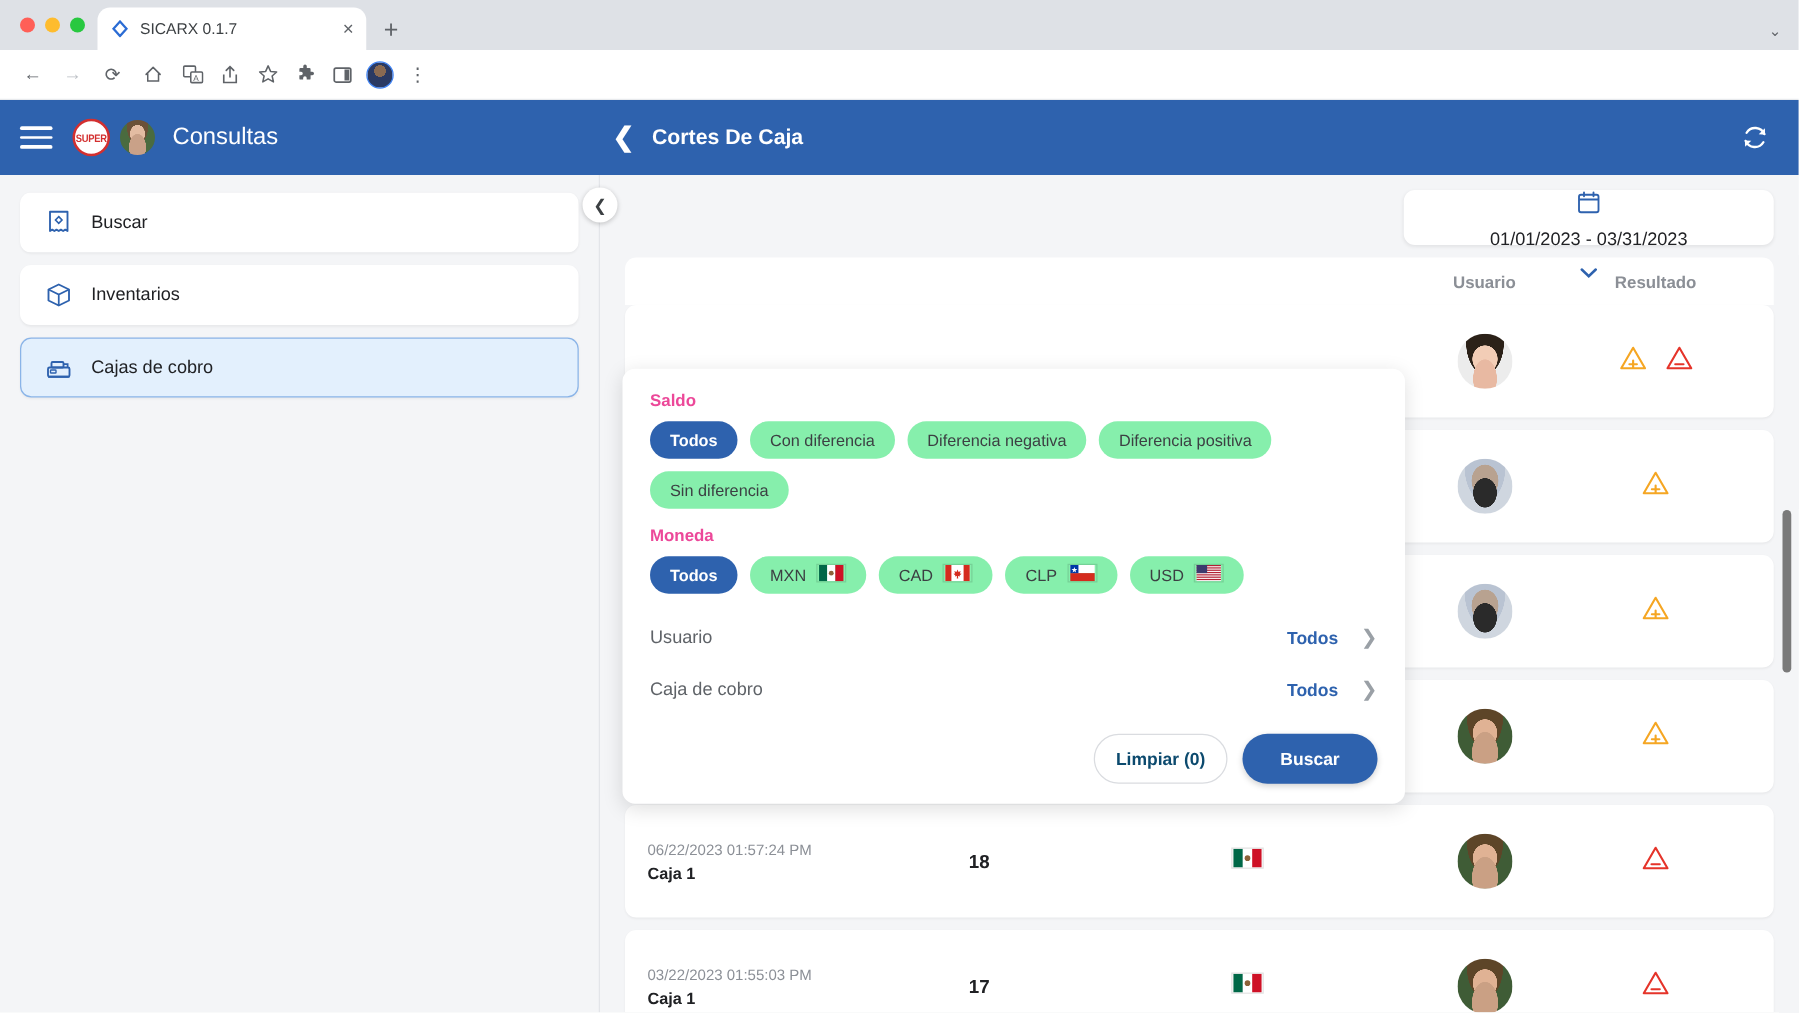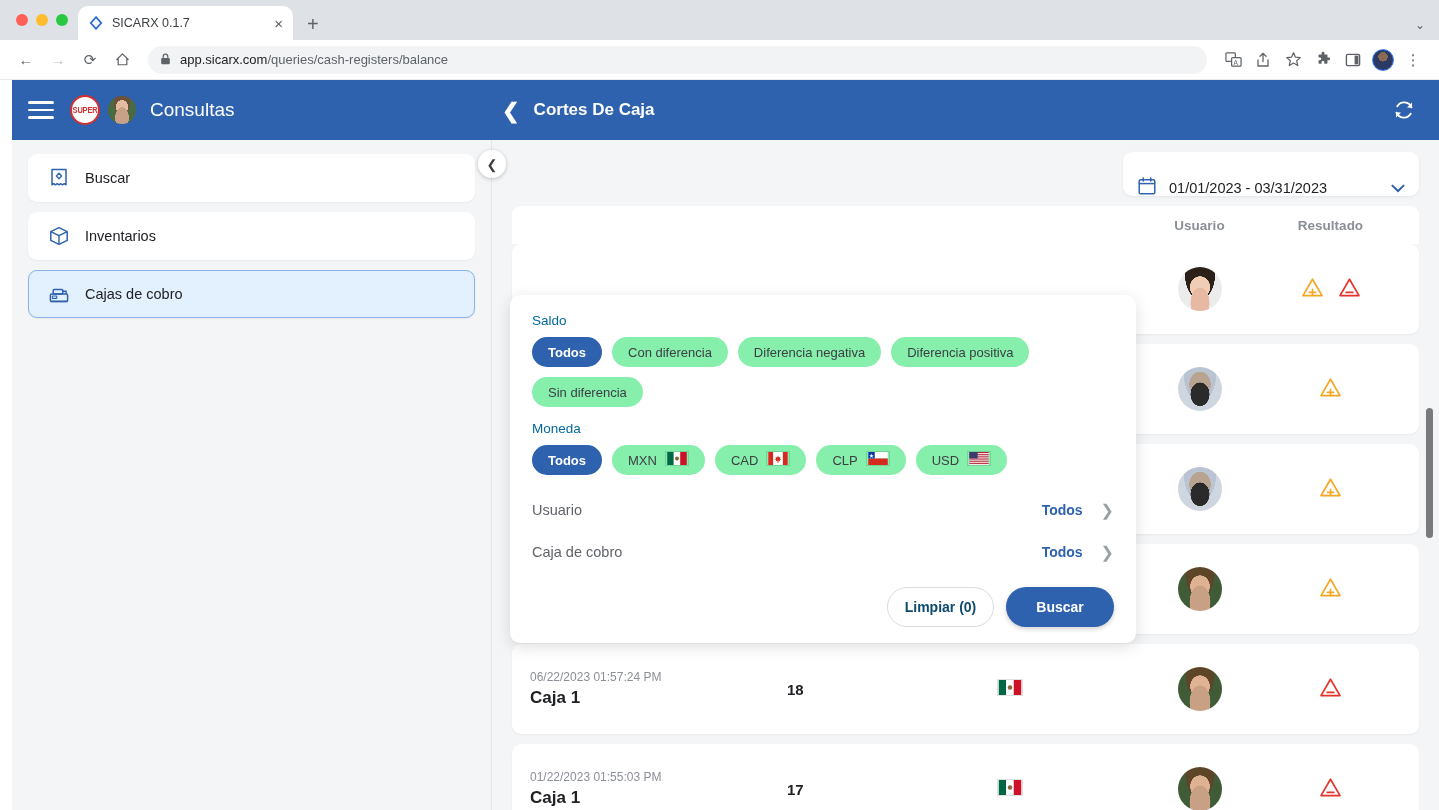--- a/index.html
+++ b/index.html
@@ -49,21 +49,21 @@
   .url { font-size: 13px; color: #202124; white-space: nowrap; }
   .url .dim { color: #5f6368; }
   .tb-right { display: flex; align-items: center; gap: 2px; }
   .profile-pic {
     width: 22px; height: 22px; border-radius: 50%;
     background: radial-gradient(circle at 50% 34%, #8a6a52 0 28%, #2b3a63 29% 100%);
     border: 1px solid #4285f4;
   }
 
   
-  .app { flex: 1; display: flex; flex-direction: column; background: #f4f5f7; position: relative; margin-left: 12px; }
+  .app { flex: 1; display: flex; flex-direction: column; background: #f4f5f7; position: relative; }
   .appbar {
     height: 60px; background: #2e62ae; display: flex; align-items: center;
     padding: 0 16px; flex: 0 0 60px; color: #fff; position: relative;
   }
   .hamburger { width: 26px; display: flex; flex-direction: column; gap: 5px; cursor: pointer; flex: 0 0 26px; }
   .hamburger i { display: block; height: 2.4px; background: #fff; border-radius: 2px; }
   .brand-logo {
     width: 30px; height: 30px; border-radius: 50%; background: #fff; margin-left: 16px;
     display: flex; align-items: center; justify-content: center; flex: 0 0 30px;
     border: 2px solid #d32f2f; overflow: hidden;
@@ -107,22 +107,23 @@
     display: flex; align-items: center; justify-content: center;
     font-size: 13px; color: #3c4043; cursor: pointer; z-index: 40;
   }
 
   
   .main { flex: 1; position: relative; overflow: hidden; background: #f4f5f7; }
 
   .daterow { padding: 12px 20px 0 20px; display: flex; justify-content: flex-end; }
   .datepicker {
     background: #fff; border-radius: 9px; height: 44px; width: 296px;
-    display: flex; align-items: flex-end; padding: 0 14px; gap: 12px; cursor: pointer;
+    display: flex; align-items: center; padding: 0 14px; gap: 12px; cursor: pointer;
     box-shadow: 0 1px 3px rgba(0,0,0,0.07);
+    flex-direction: column;
   }
   .datepicker .dtext { font-size: 14.5px; color: #202124; flex: 1; }
   .cal-ico { flex: 0 0 20px; display: flex; }
   .chev-dn { color: #2e62ae; font-size: 12px; }
 
   .table-head {
     margin: 10px 20px 0 20px; background: #fff; border-radius: 9px 9px 0 0;
     height: 38px; display: flex; align-items: center;
     font-size: 13.5px; font-weight: bold; color: #8b8f96;
   }
@@ -134,21 +135,21 @@
   .th-res { flex: 1; text-align: center; padding-right: 40px; }
 
   .rows { margin: 0 20px; position: relative; height: 560px; }
   .row {
     background: #fff; height: 90px; display: flex; align-items: center;
     border-radius: 9px; margin-bottom: 10px; box-shadow: 0 1px 2px rgba(0,0,0,0.05);
     cursor: pointer;
   }
   .c-fecha { width: 275px; padding-left: 18px; }
   .c-date { font-size: 12px; color: #8b8f96; margin-bottom: 4px; }
-  .c-caja { font-size: 17px; font-weight: bold; color: #202124; }
+  .c-caja { font-size: 13px; font-weight: bold; color: #202124; }
   .c-num { width: 115px; text-align: left; font-size: 15px; font-weight: bold; color: #202124; }
   .c-mon { width: 215px; display: flex; align-items: center; justify-content: center; gap: 9px; }
   .c-user { width: 165px; display: flex; align-items: center; justify-content: center; }
   .c-res { flex: 1; display: flex; align-items: center; justify-content: center; gap: 14px; padding-right: 40px; }
 
   .avatar { width: 44px; height: 44px; border-radius: 50%; flex: 0 0 44px; }
   .av-f {
     background:
       radial-gradient(ellipse at 50% 82%, #e8b9a2 0 30%, transparent 31%),
       radial-gradient(ellipse at 50% 46%, #f2cdb6 0 32%, transparent 33%),
@@ -183,21 +184,21 @@
     position: absolute; right: 6px; top: 268px; width: 7px; height: 130px;
     background: #7a7a7a; border-radius: 4px; cursor: pointer;
   }
 
   
   .filter-panel {
     position: absolute; left: 498px; top: 155px; width: 626px;
     background: #fff; border-radius: 10px; padding: 18px 22px 16px 22px;
     box-shadow: 0 4px 16px rgba(0,0,0,0.13); z-index: 30;
   }
-  .f-label { font-size: 13.5px; color: #0369a1; font-weight: normal; margin-bottom: 9px; }
+  .f-label { font-size: 13.5px; color: #ec4899; font-weight: bold; margin-bottom: 9px; }
   .chips { display: flex; gap: 10px; flex-wrap: wrap; margin-bottom: 14px; }
   .chip {
     height: 30px; border-radius: 15px; background: #86efac; color: #3c4043;
     font-size: 13px; display: flex; align-items: center; padding: 0 16px;
     gap: 8px; cursor: pointer; white-space: nowrap;
   }
   .chip.sel { background: #2e62ae; color: #fff; font-weight: bold; }
   .chip .flag { width: 24px; height: 15px; flex: 0 0 24px; }
 
   .f-row {
@@ -246,29 +247,20 @@
 
   <div class="toolbar">
     <div class="tb-icon">←</div>
     <div class="tb-icon disabled">→</div>
     <div class="tb-icon">⟳</div>
     <div class="tb-icon">
       <svg width="15" height="15" viewBox="0 0 16 16">
           <path d="M8 2 L14 8 M8 2 L2 8 M3.4 7.2 V13.6 H12.6 V7.2" fill="none" stroke="#5f6368" stroke-width="1.3" stroke-linecap="round"></path>
         </svg>
     </div>
-    <div class="omnibox">
-      <span class="lock">
-        <svg width="11" height="12" viewBox="0 0 11 12">
-            <rect x="1.2" y="5" width="8.6" height="6.2" rx="1.2" fill="#5f6368"></rect>
-            <path d="M3.2 5 V3.4 a2.3 2.3 0 0 1 4.6 0 V5" fill="none" stroke="#5f6368" stroke-width="1.2"></path>
-          </svg>
-      </span>
-      <span class="url"><span>app.sicarx.com</span><span class="dim">/queries/cash-registers/balance</span></span>
-    </div>
     <div class="tb-right">
       <div class="tb-icon">
         <svg width="17" height="17" viewBox="0 0 18 18">
             <rect x="1" y="2" width="10" height="9" rx="1" fill="none" stroke="#5f6368" stroke-width="1.3"></rect>
             <rect x="7" y="7" width="10" height="9" rx="1" fill="#fff" stroke="#5f6368" stroke-width="1.3"></rect>
             <text x="9" y="14.5" font-size="7" fill="#5f6368" font-family="Liberation Sans">A</text>
           </svg>
       </div>
       <div class="tb-icon">
         <svg width="16" height="16" viewBox="0 0 16 16">
@@ -507,21 +499,21 @@
               </div>
               <div class="c-res">
                 <span><svg class="tri" width="23" height="21" viewBox="0 0 23 21">
     <path d="M11.5 2.2 L21 18.6 H2 Z" fill="none" stroke="#e5342a" stroke-width="1.7" stroke-linejoin="round"></path>
     <path d="M8.2 15.4 h6.6" stroke="#e5342a" stroke-width="1.7" stroke-linecap="round"></path>
                   </svg></span>
               </div>
             </div>
             <div class="row">
               <div class="c-fecha">
-                <div class="c-date">01/22/2023 01:55:03 PM</div>
+                <div class="c-date">03/22/2023 01:55:03 PM</div>
                  <div class="c-caja">Caja 1</div>
               </div>
               <div class="c-num">17</div>
               <div class="c-mon">
                 <span><svg class="flag" width="26" height="17" viewBox="0 0 30 20">
                     <rect width="10" height="20" fill="#006847"></rect>
                     <rect x="10" width="10" height="20" fill="#fff"></rect>
                     <rect x="20" width="10" height="20" fill="#ce1126"></rect>
                     <circle cx="15" cy="10" r="3" fill="#8c6239"></circle>
                   </svg></span>

